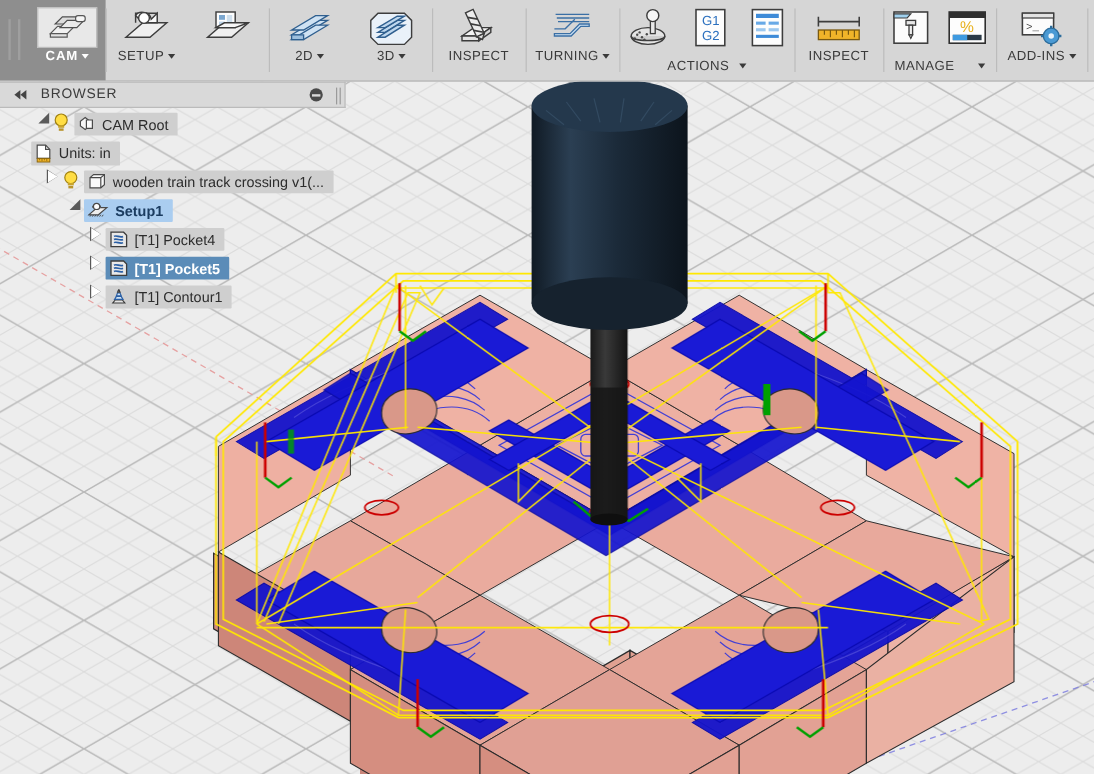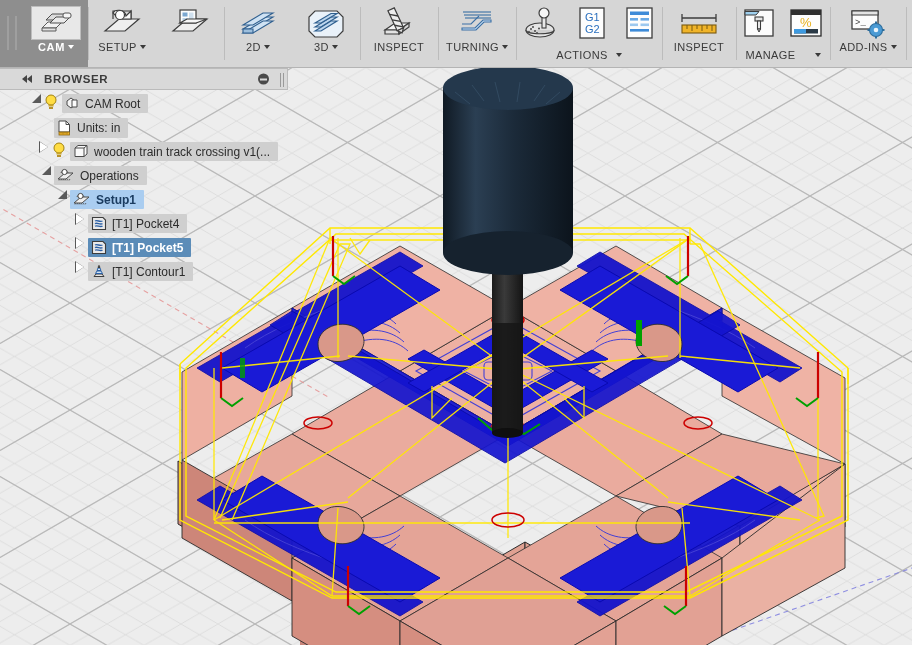--- a/index.html
+++ b/index.html
@@ -129,24 +129,23 @@
     font-size: 12px;
   }
   #browser-header {
     width: 288px;
     height: 22px;
     background: #d9d9d9;
     border: 1px solid #bbbbbb;
     border-left: none;
     display: flex;
     align-items: center;
-    padding-left: 22px;
+    padding-left: 12px;
     box-sizing: border-box;
     position: relative;
-    font-weight: bold;
   }
   #browser-title {
     font-size: 11.5px;
     color: #3c3c3c;
     letter-spacing: .6px;
     margin-left: 12px;
   }
   .dblarrow {
     display: inline-flex;
     gap: 0px;
@@ -817,21 +816,21 @@
           <span class="ticon">
             <svg width="15" height="15" viewBox="0 0 15 15">
               <path d="M2 5 L6 2 L10 5 L10 9 L6 12 L2 9 Z" fill="#f6f6f6" stroke="#4a4a4a" stroke-width="1"></path>
               <path d="M7 4 L12 4 L12 11 L7 11 Z" fill="#fbfbfb" stroke="#4a4a4a" stroke-width="1"></path>
             </svg>
           </span>
           <span>CAM Root</span>
         </span>
       </div>
 
-      <div class="tnode" style="padding-left:54px">
+      <div class="tnode" style="padding-left:26px">
         <span class="tlabel">
           <span class="ticon">
             <svg width="15" height="16" viewBox="0 0 15 16">
               <path d="M2 1 L9 1 L12.5 4.5 L12.5 12 L2 12 Z" fill="#ffffff" stroke="#4a4a4a" stroke-width="1"></path>
               <path d="M9 1 L9 4.5 L12.5 4.5" fill="none" stroke="#4a4a4a" stroke-width="1"></path>
               <rect x="2" y="12" width="10.5" height="3" fill="#f0b429" stroke="#8a6510" stroke-width="0.8"></rect>
               <g stroke="#8a6510" stroke-width="0.7">
                 <path d="M4 12 L4 13.6 M6 12 L6 14.2 M8 12 L8 13.6 M10 12 L10 14.2"></path>
               </g>
             </svg>
@@ -855,38 +854,20 @@
           <span class="ticon">
             <svg width="16" height="15" viewBox="0 0 16 15">
               <path d="M2 4 L5 1.5 L14 1.5 L14 10 L11 12.5 L2 12.5 Z" fill="#fafafa" stroke="#4a4a4a" stroke-width="1"></path>
               <path d="M2 4 L11 4 L14 1.5 M11 4 L11 12.5" fill="none" stroke="#4a4a4a" stroke-width="1"></path>
             </svg>
           </span>
           <span>wooden train track crossing v1(...</span>
         </span>
       </div>
 
-      <div class="tnode" style="padding-left:38px">
-        <span class="tw">
-            <span class="tri-open-wrap"></span>
-          </span>
-        <span class="tlabel">
-          <span class="ticon">
-            <svg width="18" height="15" viewBox="0 0 18 15">
-              <path d="M1 11 L9 11 L16 5 L8 5 Z" fill="#eeeeee" stroke="#4a4a4a" stroke-width="1"></path>
-              <path d="M4 5 C5 1.5, 10 1.5, 11 5" fill="#f8f8f8" stroke="#4a4a4a" stroke-width="1"></path>
-              <circle cx="7.5" cy="4" r="2.6" fill="#ffffff" stroke="#4a4a4a" stroke-width="1"></circle>
-              <g stroke="#4a4a4a" stroke-width="0.8">
-                <path d="M2 12.5 L3 11 M4 12.5 L5 11 M6 12.5 L7 11 M8 12.5 L9 11 M10 12.5 L11 11 M12 12.5 L13 11"></path>
-              </g>
-            </svg>
-          </span>
-          <span>Operations</span>
-        </span>
-      </div>
 
       <div class="tnode" style="padding-left:54px">
         <span class="tw">
             <span class="tri-open-wrap"></span>
           </span>
         <span class="tlabel sel-light">
           <span class="ticon">
             <svg width="18" height="15" viewBox="0 0 18 15">
               <path d="M1 11 L9 11 L16 5 L8 5 Z" fill="#eeeeee" stroke="#4a4a4a" stroke-width="1"></path>
               <path d="M4 5 C5 1.5, 10 1.5, 11 5" fill="#f8f8f8" stroke="#4a4a4a" stroke-width="1"></path>

